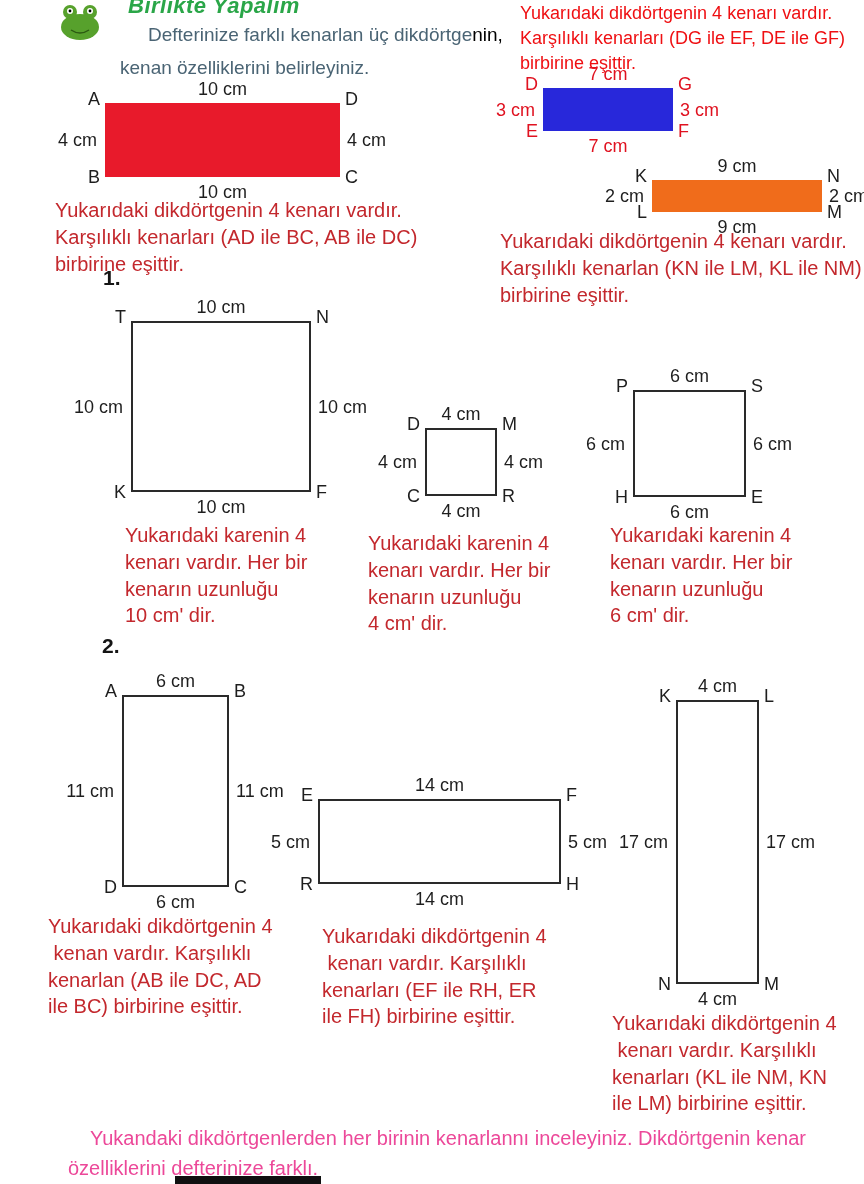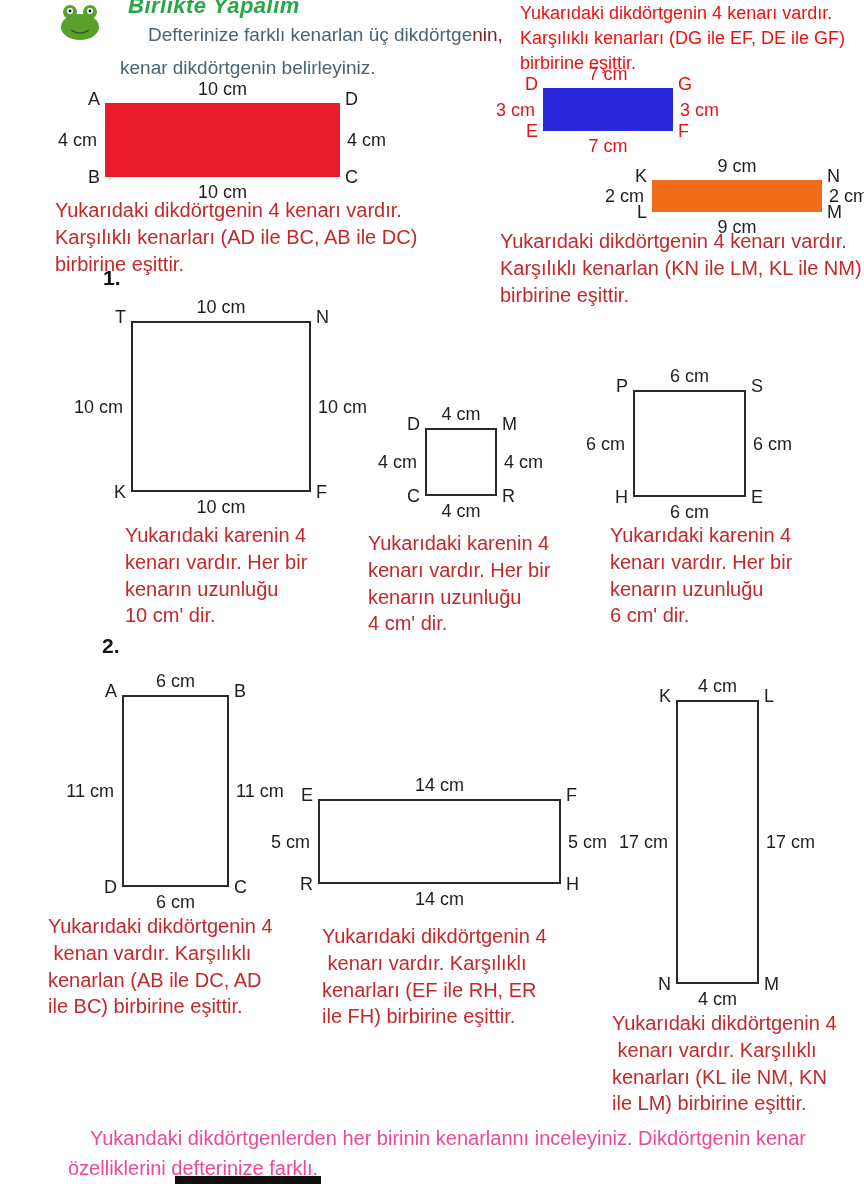--- a/index.html
+++ b/index.html
@@ -23,21 +23,21 @@
   .red-labels .lbl { color:#e01220; }
 
   .caption { position:absolute; white-space:pre; font-size:20px; line-height:1.34; color:#c3282d; }
   .caption.compact { font-size:18px; line-height:1.38; }
   .caption.bright  { color:#ef0f12; }
 
   .sec-num { position:absolute; font-size:21px; font-weight:bold; color:#141414; }
   .title   { position:absolute; left:128px; top:-7px; font-size:22px; font-weight:bold; font-style:italic;
              color:#2aa648; letter-spacing:0.5px; }
   .instr   { position:absolute; font-size:19px; color:#4a6474; white-space:nowrap; }
-  .instr .green-tail { color:#7f1d1d; }
+  .instr .green-tail { color:#000000; }
   .footer-line { position:absolute; font-size:20px; color:#ec4899; white-space:nowrap; }
   .black-bar { position:absolute; left:175px; top:1176px; width:146px; height:8px; background:#101010; }
   .frog { position:absolute; left:56px; top:0; width:48px; height:42px; }
 </style>
 </head>
 <body>
 
 <div class="page">
 
   <svg class="frog" viewBox="0 0 48 42">
@@ -49,21 +49,21 @@
     <circle cx="14" cy="11" r="1.4" fill="#000000"></circle>
     <circle cx="34" cy="11" r="1.4" fill="#000000"></circle>
     <path d="M15 30 Q24 36 33 30" stroke="#2c5a12" stroke-width="1.5" fill="none"></path>
   </svg>
 
   <div class="title">Birlikte Yapalım</div>
 
   <div class="instr" style="left:148px; top:24px;">
     <span>Defterinize farklı kenarlan üç dikdörtge</span><span class="green-tail">nin,</span>
   </div>
-  <div class="instr" style="left:120px; top:57px;">kenar dikdörtgenin belirleyiniz.</div>
+  <div class="instr" style="left:120px; top:57px;">kenan özelliklerini belirleyiniz.</div>
 
   <div class="fig" style="left:105px; top:103px; width:235px; height:74px;">
     <div class="shape" style="background: rgb(232, 26, 43);"></div>
     <span class="lbl tl">A</span>
     <span class="lbl tr">D</span>
     <span class="lbl bl">B</span>
     <span class="lbl br">C</span>
     <span class="lbl side-top">10 cm</span>
     <span class="lbl side-bottom">10 cm</span>
     <span class="lbl side-left">4 cm</span>

